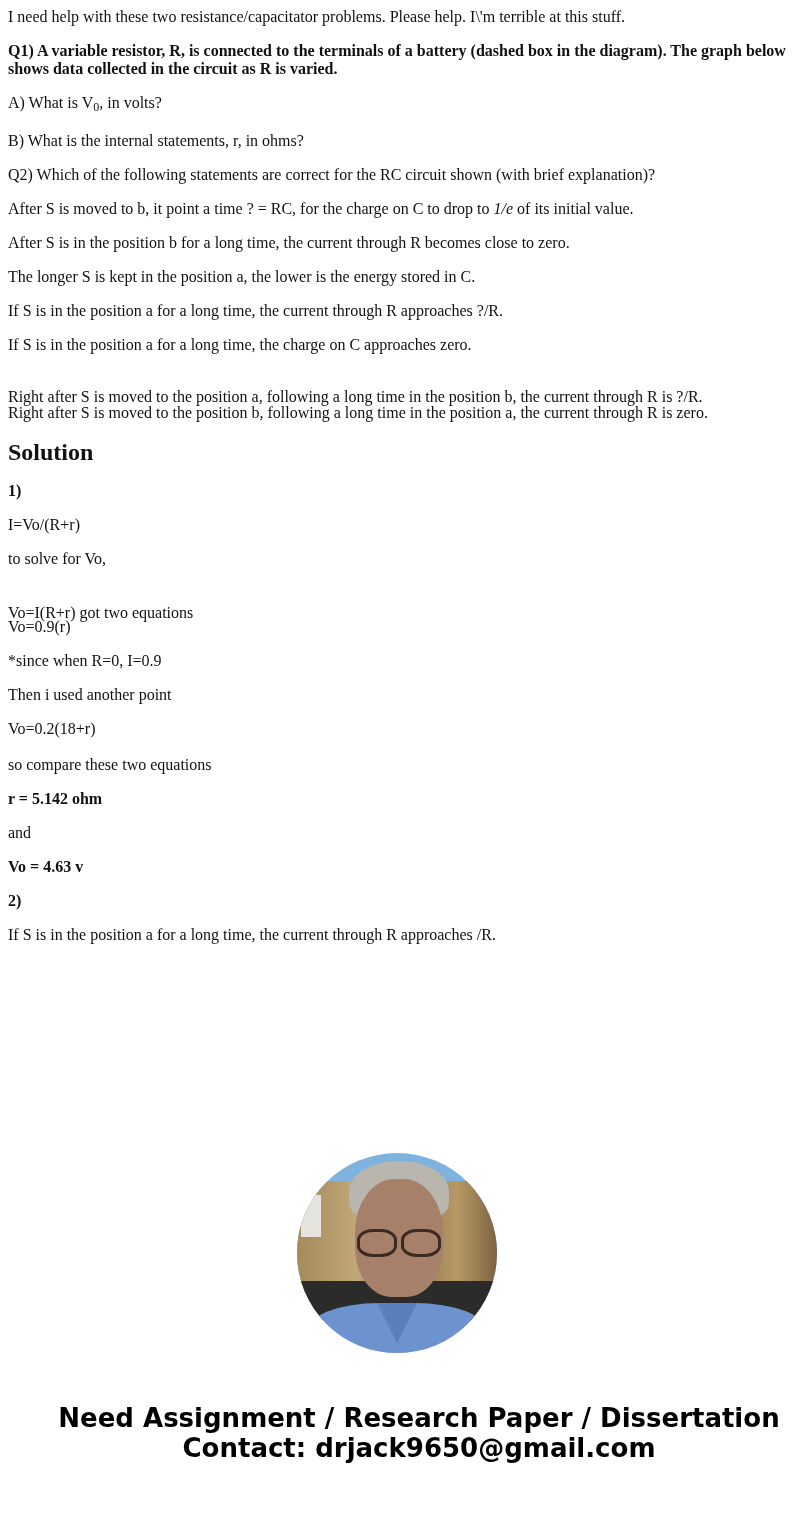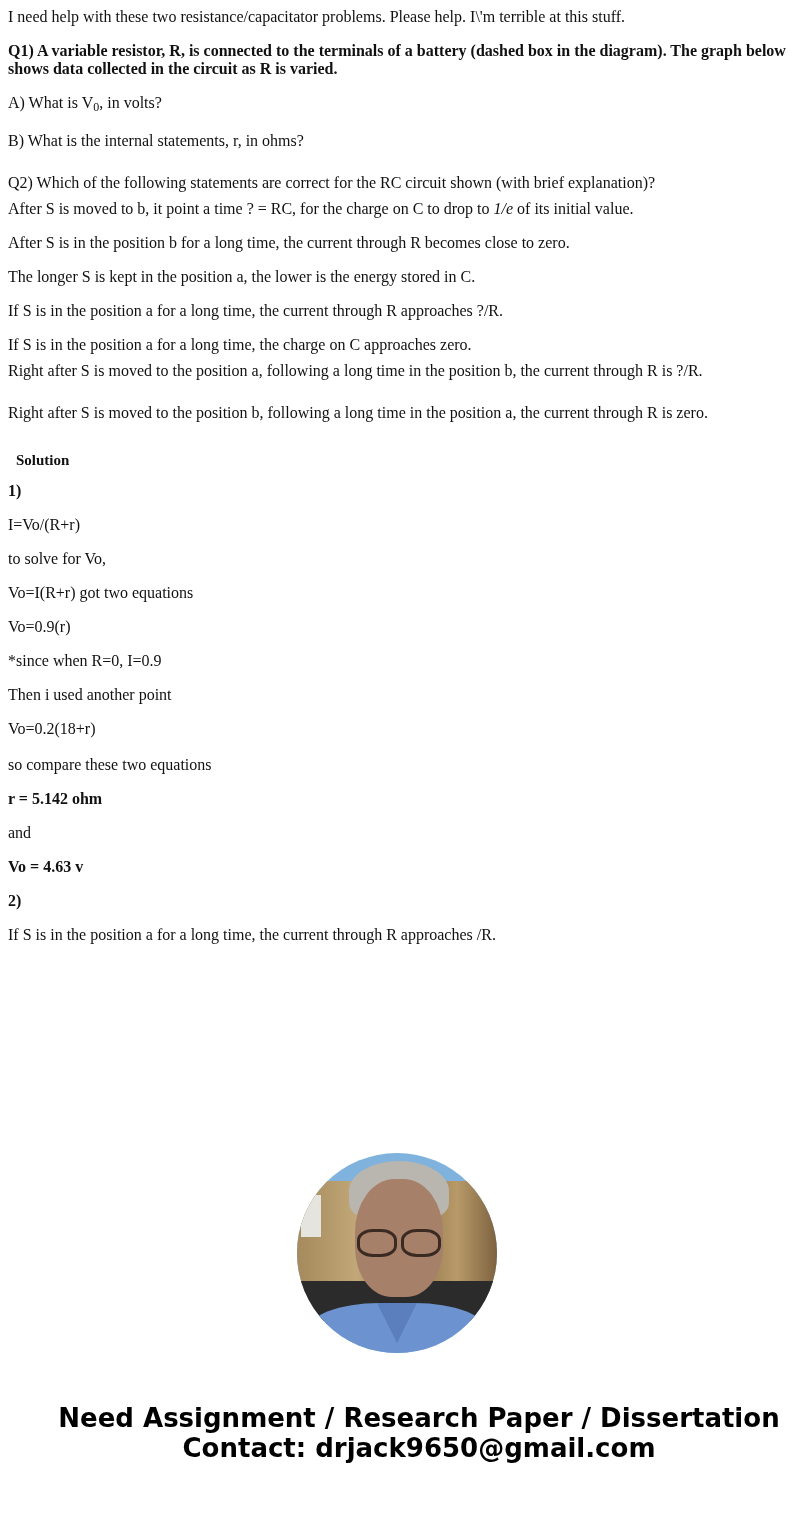--- a/index.html
+++ b/index.html
@@ -23,25 +23,25 @@
       width: 780px;
     }
     p {
       margin: 0;
       line-height: 18px;
     }
     .p-intro { position: absolute; top: 8px; }
     .p-q1 { position: absolute; top: 42px; width: 780px; font-weight: bold; }
     .p-qa { position: absolute; top: 94px; text-align: right; }
     .p-qb { position: absolute; top: 132px; }
-    .p-q2 { position: absolute; top: 166px; margin-top: 8px; }
+    .p-q2 { position: absolute; top: 166px; }
     .opt { position: absolute; }
     h3 {
-      margin: 8px;
-      font-size: 15px;
+      margin: 0;
+      font-size: 24px;
       font-weight: bold;
       position: absolute;
       top: 442px;
       line-height: 20px;
     }
     .sol { position: absolute; }
     .bold { font-weight: bold; }
     sub { font-size: 12px; line-height: 0; vertical-align: -3px; }
     .avatar {
       position: absolute;
@@ -114,29 +114,29 @@
   <p class="p-q1">Q1) A variable resistor, R, is connected to the terminals of a battery (dashed box in the diagram). The graph below shows data collected in the circuit as R is varied.</p>
   <p class="p-qa"><span>A) What is V</span><sub>0</sub><span>, in volts?</span></p>
   <p class="p-qb">B) What is the internal statements, r, in ohms?</p>
   <p class="p-q2">Q2) Which of the following statements are correct for the RC circuit shown (with brief explanation)?</p>
 
   <p class="opt" style="top:200px"><span>After S is moved to b, it point a time ? = RC, for the charge on C to drop to </span><i>1/e</i><span> of its initial value.</span></p>
   <p class="opt" style="top:234px">After S is in the position b for a long time, the current through R becomes close to zero.</p>
   <p class="opt" style="top:268px">The longer S is kept in the position a, the lower is the energy stored in C.</p>
   <p class="opt" style="top:302px">If S is in the position a for a long time, the current through R approaches ?/R.</p>
   <p class="opt" style="top:336px">If S is in the position a for a long time, the charge on C approaches zero.</p>
-  <p class="opt" style="top:362px">Right after S is moved to the position a, following a long time in the position b, the current through R is ?/R.</p>
+  <p class="opt" style="top:388px">Right after S is moved to the position a, following a long time in the position b, the current through R is ?/R.</p>
   <p class="opt" style="top:404px">Right after S is moved to the position b, following a long time in the position a, the current through R is zero.</p>
 
   <h3>Solution</h3>
 
   <p class="sol bold" style="top:482px">1)</p>
   <p class="sol" style="top:516px">I=Vo/(R+r)</p>
   <p class="sol" style="top:550px">to solve for Vo,</p>
-  <p class="sol" style="top:584px">Vo=I(R+r) got two equations</p>
+  <p class="sol" style="top:604px">Vo=I(R+r) got two equations</p>
   <p class="sol" style="top:618px">Vo=0.9(r)</p>
   <p class="sol" style="top:652px">*since when R=0, I=0.9</p>
   <p class="sol" style="top:686px">Then i used another point</p>
   <p class="sol" style="top:720px">Vo=0.2(18+r)</p>
   <p class="sol" style="top:756px">so compare these two equations</p>
   <p class="sol bold" style="top:790px">r = 5.142 ohm</p>
   <p class="sol" style="top:824px">and</p>
   <p class="sol bold" style="top:858px">Vo = 4.63 v</p>
   <p class="sol bold" style="top:892px">2)</p>
   <p class="sol" style="top:926px">If S is in the position a for a long time, the current through R approaches /R.</p>

